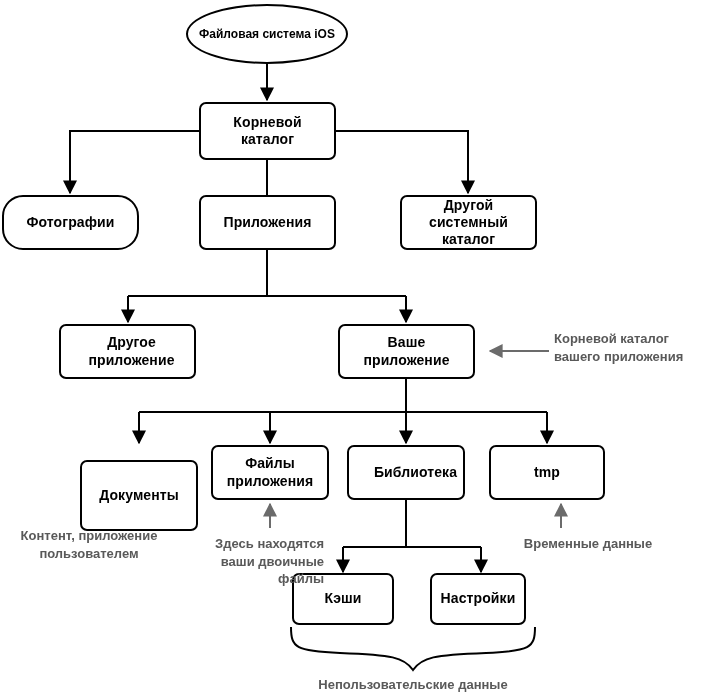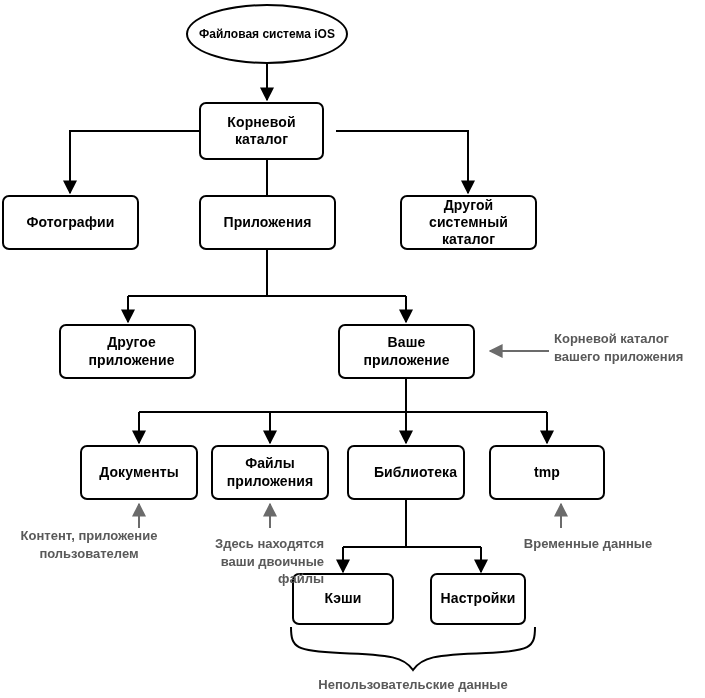--- a/index.html
+++ b/index.html
@@ -116,38 +116,38 @@
     <g stroke="#6b6b6b" stroke-width="2" fill="none">
       <path d="M 549 351 L 490 351" marker-end="url(#arrow-gray)"></path>
       <path d="M 139 528 L 139 504" marker-end="url(#arrow-gray)"></path>
       <path d="M 270 528 L 270 504" marker-end="url(#arrow-gray)"></path>
       <path d="M 561 528 L 561 504" marker-end="url(#arrow-gray)"></path>
     </g>
   </svg>
 
   <div class="ellipse-node" style="left:186px; top:4px; width:162px; height:60px;">Файловая система iOS</div>
 
-  <div class="node" style="left:199px; top:102px; width:125px; height:58px;">Корневой
+  <div class="node" style="left:199px; top:102px; width:137px; height:58px;">Корневой
 каталог</div>
 
-  <div class="node" style="left:2px; top:195px; width:137px; height:55px;">Фотографии</div>
+  <div class="node" style="left:2px; top:195px; width:137px; height:55px;border-radius:21px;">Фотографии</div>
 
   <div class="node" style="left:199px; top:195px; width:137px; height:55px;">Приложения</div>
 
   <div class="node" style="left:400px; top:195px; width:137px; height:55px;">Другой
 системный
 каталог</div>
 
   <div class="node" style="left:59px; top:324px; width:137px; height:55px;padding-left:8px;">Другое
 приложение</div>
 
   <div class="node" style="left:338px; top:324px; width:137px; height:55px;">Ваше
 приложение</div>
 
-  <div class="node" style="left:80px; top:445px; width:118px; height:55px;">Документы</div>
+  <div class="node" style="left:80px; top:460px; width:118px; height:71px;">Документы</div>
 
   <div class="node" style="left:211px; top:445px; width:118px; height:55px;">Файлы
 приложения</div>
 
   <div class="node" style="left:347px; top:445px; width:118px; height:55px;padding-left:19px;">Библиотека</div>
 
   <div class="node" style="left:489px; top:445px; width:116px; height:55px;">tmp</div>
 
   <div class="node" style="left:292px; top:573px; width:102px; height:52px;">Кэши</div>
 

